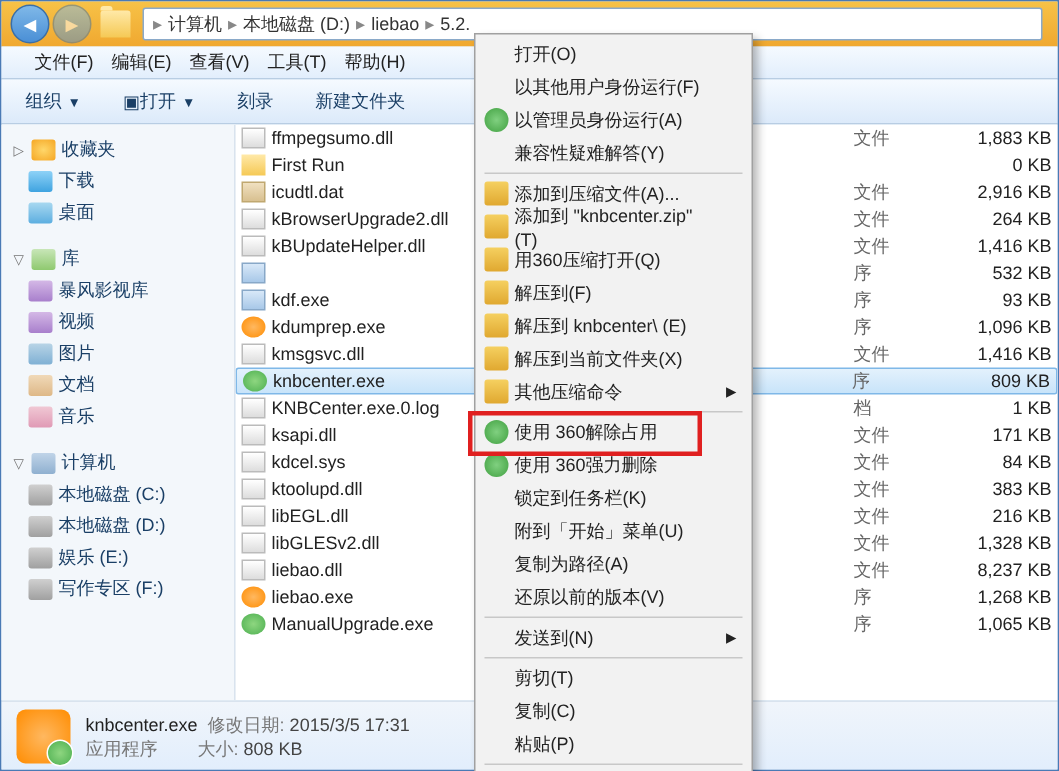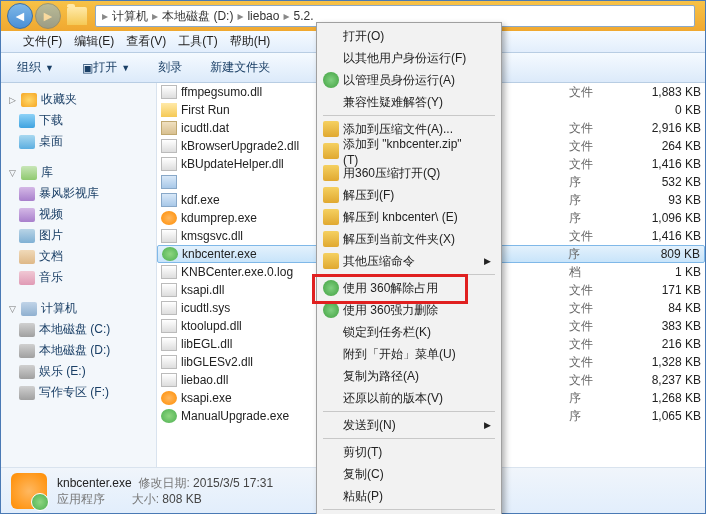--- a/index.html
+++ b/index.html
@@ -258,21 +258,21 @@
           </div>
           <div class="frow">
             <span class="ficon dll"></span>
             <span class="fname">ksapi.dll</span>
             <span style="flex:1"></span>
             <span class="ftype">文件</span>
             <span class="fsize">171 KB</span>
           </div>
           <div class="frow">
             <span class="ficon dll"></span>
-            <span class="fname">icudtl.sys</span>
+            <span class="fname">kdcel.sys</span>
             <span style="flex:1"></span>
             <span class="ftype">文件</span>
             <span class="fsize">84 KB</span>
           </div>
           <div class="frow">
             <span class="ficon dll"></span>
             <span class="fname">ktoolupd.dll</span>
             <span style="flex:1"></span>
             <span class="ftype">文件</span>
             <span class="fsize">383 KB</span>
@@ -293,21 +293,21 @@
           </div>
           <div class="frow">
             <span class="ficon dll"></span>
             <span class="fname">liebao.dll</span>
             <span style="flex:1"></span>
             <span class="ftype">文件</span>
             <span class="fsize">8,237 KB</span>
           </div>
           <div class="frow">
             <span class="ficon orange"></span>
-            <span class="fname">ksapi.exe</span>
+            <span class="fname">liebao.exe</span>
             <span style="flex:1"></span>
             <span class="ftype">序</span>
             <span class="fsize">1,268 KB</span>
           </div>
           <div class="frow">
             <span class="ficon shield"></span>
             <span class="fname">ManualUpgrade.exe</span>
             <span style="flex:1"></span>
             <span class="ftype">序</span>
             <span class="fsize">1,065 KB</span>

